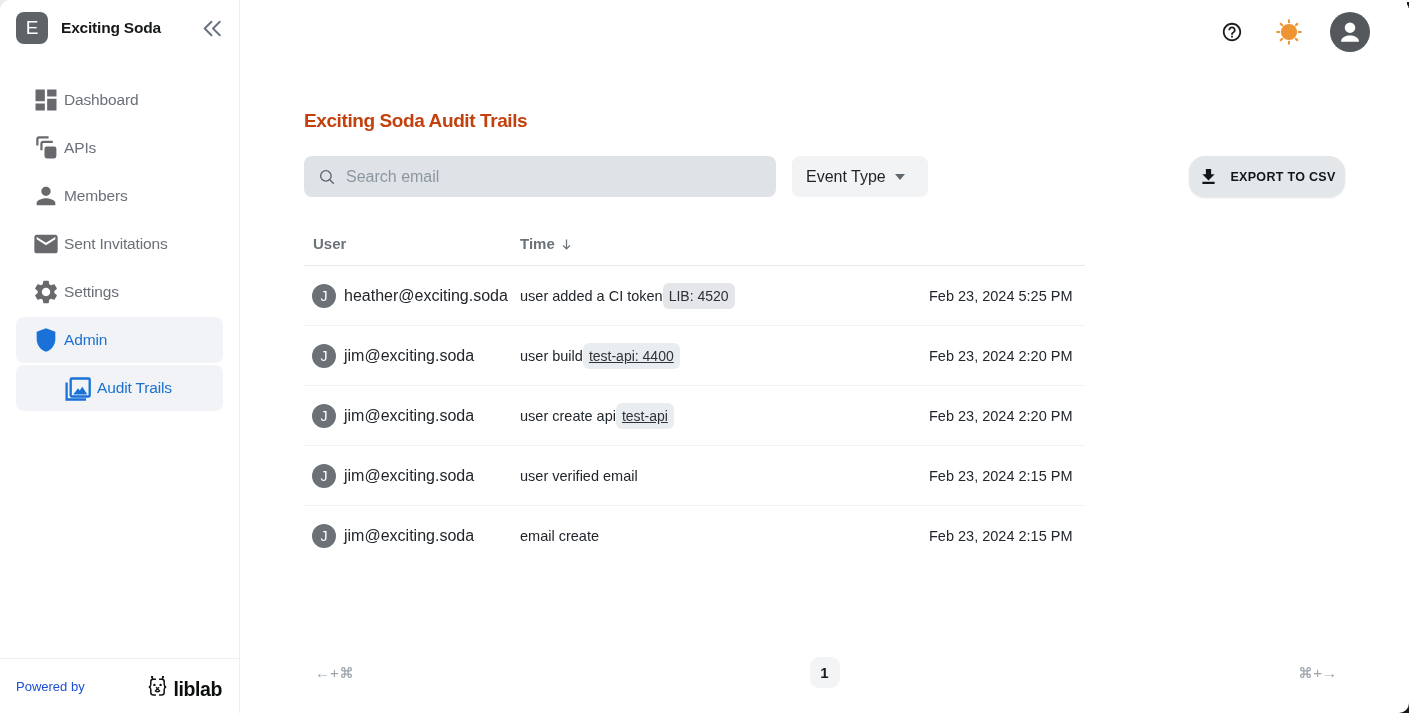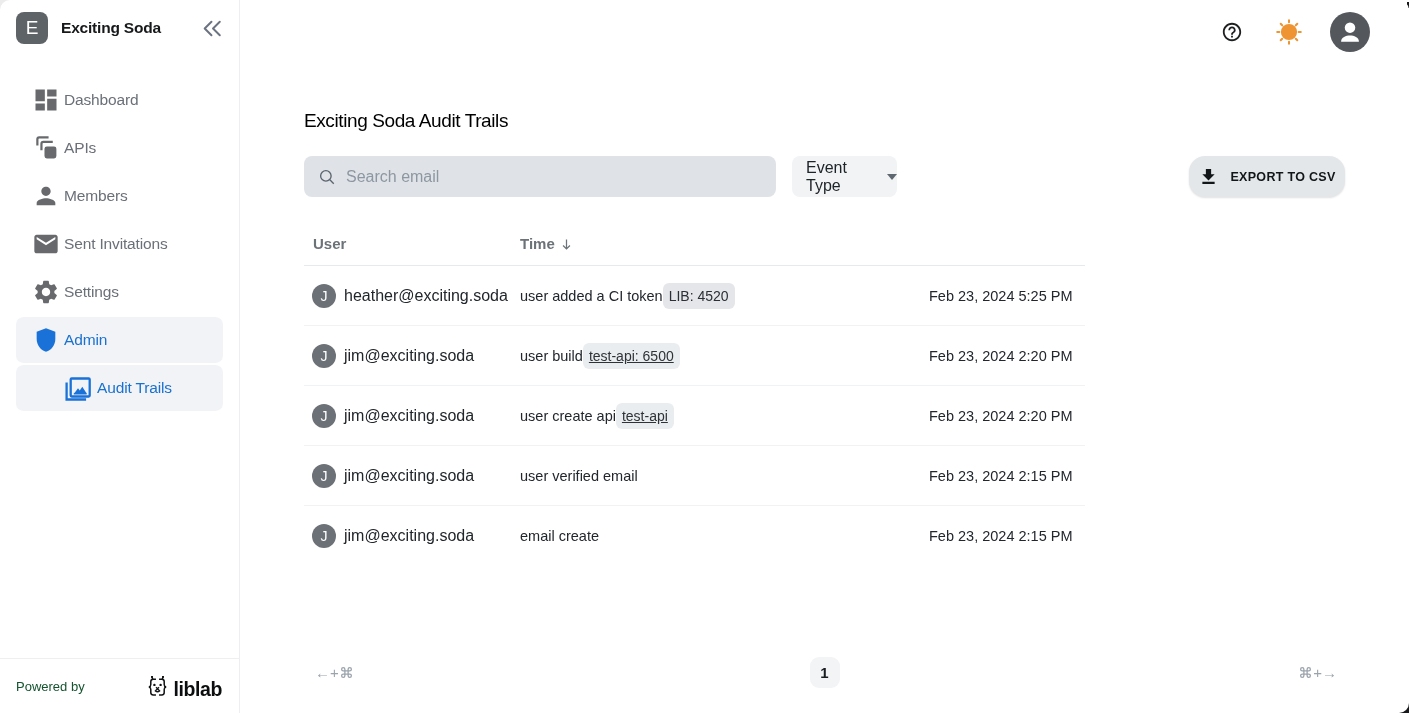--- a/index.html
+++ b/index.html
@@ -13,32 +13,32 @@
 .sb-head{display:flex;align-items:center;padding:12px 16px 0 16px;height:44px;}
 .logo{width:32px;height:32px;border-radius:8px;background:#5e6367;color:#fff;font-size:19px;display:flex;align-items:center;justify-content:center;}
 .org{font-size:15.5px;font-weight:700;color:#16181a;margin-left:13px;flex:1;letter-spacing:-0.2px;}
 .collapse-svg{margin-right:-2px;}
 .nav{padding:0 16px;margin-top:32px;}
 .nav-item{height:48px;display:flex;align-items:center;border-radius:8px;color:#6a7078;font-size:15.5px;letter-spacing:-0.15px;}
 .nav-item .ic{width:28px;height:28px;margin-left:16px;margin-right:4px;flex:0 0 28px;}
 .nav-item.active{background:#f1f3f6;color:#1b71cf;border-top:1.5px solid #fff;border-bottom:1.5px solid #fff;}
 .nav-item.sub .ic{margin-left:48px;margin-right:6px;width:27px;height:27px;flex:0 0 27px;}
 .sb-foot{position:absolute;left:0;right:0;bottom:0;height:55px;border-top:1px solid #edeff1;display:flex;align-items:center;padding:0 16px;}
-.sb-foot .pw{font-size:13px;color:#14532d;flex:1;}
+.sb-foot .pw{font-size:13px;color:#1d4ed8;flex:1;}
 
 .main{flex:1;position:relative;}
 .topbar{height:64px;position:relative;}
 .tb-ic{position:absolute;top:0;}
 .content{padding:0 64px;}
-h1{font-size:19px;letter-spacing:-0.4px;font-weight:400;color:#000000;margin-top:46px;}
+h1{font-size:19px;letter-spacing:-0.4px;font-weight:700;color:#c2410c;margin-top:46px;}
 .controls{margin-top:24px;height:41px;position:relative;}
 .search{position:absolute;left:0;top:0;width:472px;height:41px;background:#dfe3e7;border-radius:8px;display:flex;align-items:center;}
 .search .mag{margin-left:14px;}
 .search .ph{color:#8d97a1;font-size:16px;margin-left:10px;}
-.select{position:absolute;left:488px;top:0;width:105px;height:41px;background:#f1f3f4;border-radius:8px;display:flex;align-items:center;font-size:16px;color:#1e2328;}
+.select{position:absolute;left:488px;top:0;width:136px;height:41px;background:#f1f3f4;border-radius:8px;display:flex;align-items:center;font-size:16px;color:#1e2328;}
 .select span{margin-left:14px;}
 .select .tri{width:0;height:0;border-left:5.5px solid transparent;border-right:5.5px solid transparent;border-top:6.5px solid #5f6870;margin-left:9px;}
 .export{position:absolute;right:0;top:0;width:156px;height:41px;background:#e4e7ea;border-radius:16px;box-shadow:0 1px 2px rgba(0,0,0,0.12);display:flex;align-items:center;justify-content:center;font-size:12.5px;font-weight:700;color:#131619;letter-spacing:0.3px;}
 .export svg{margin-right:11px;}
 
 .table{margin-top:25px;width:781px;}
 .thead{height:44px;display:flex;align-items:center;color:#6b7278;font-size:15px;font-weight:700;border-bottom:1px solid #e7eaec;}
 .c-user{width:216px;padding-left:9px;}
 .c-event{width:409px;}
 .c-time{flex:1;}
@@ -162,21 +162,21 @@
               </svg>
           </div>
         </div>
         <div class="row">
           <div class="c-user"><div class="avatar">J</div>heather@exciting.soda</div>
           <div class="c-event">user added a CI token<span class="badge">LIB: 4520</span></div>
           <div class="c-time">Feb 23, 2024 5:25 PM</div>
         </div>
         <div class="row">
           <div class="c-user"><div class="avatar">J</div>jim@exciting.soda</div>
-          <div class="c-event">user build<span class="badge link">test-api: 6500</span></div>
+          <div class="c-event">user build<span class="badge link">test-api: 4400</span></div>
           <div class="c-time">Feb 23, 2024 2:20 PM</div>
         </div>
         <div class="row">
           <div class="c-user"><div class="avatar">J</div>jim@exciting.soda</div>
           <div class="c-event">user create api<span class="badge link">test-api</span></div>
           <div class="c-time">Feb 23, 2024 2:20 PM</div>
         </div>
         <div class="row">
           <div class="c-user"><div class="avatar">J</div>jim@exciting.soda</div>
           <div class="c-event">user verified email</div>

